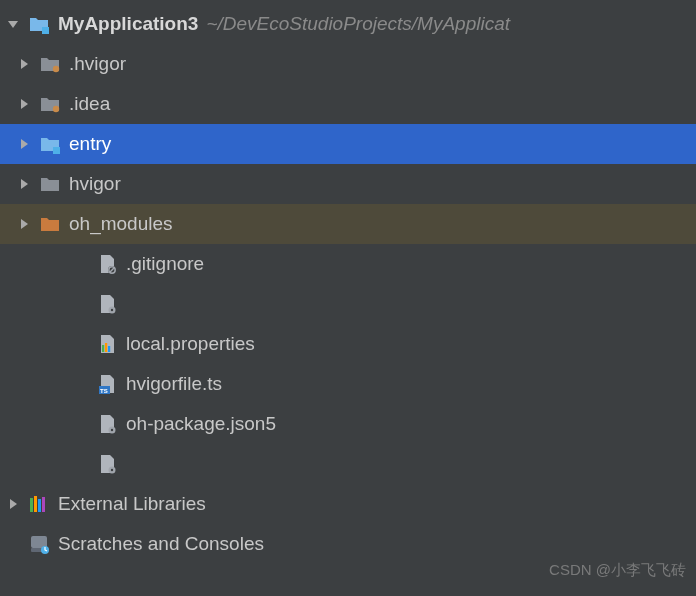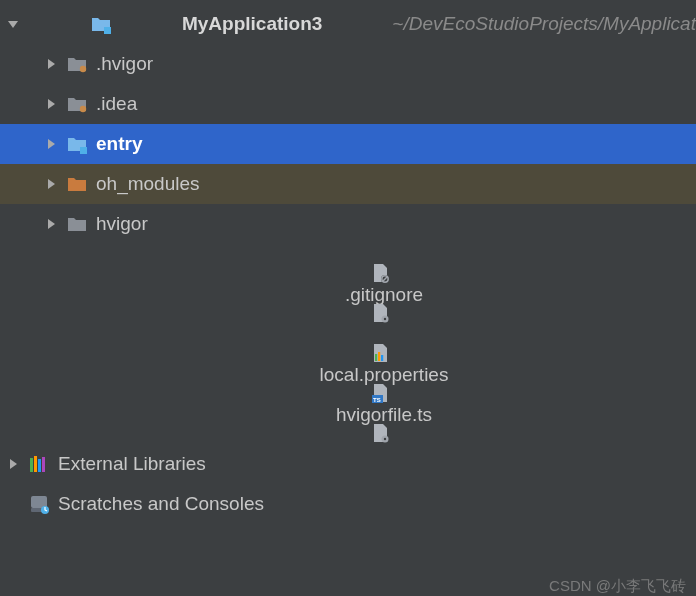--- a/index.html
+++ b/index.html
@@ -17,32 +17,32 @@
       padding-top: 4px;
     }
     .tree-row {
       display: flex;
       align-items: center;
       height: 40px;
       white-space: nowrap;
       cursor: pointer;
     }
     .tree-row.root { padding-left: 6px; }
-    .tree-row.depth1 { padding-left: 42px; }
-    .tree-row.depth2 { padding-left: 72px; flex-direction: column; }
+    .tree-row.depth1 { padding-left: 15px; }
+    .tree-row.depth2 { padding-left: 72px; }
     .tree-row.root { padding-left: 4px; }
     .tree-row.top-level { padding-left: 4px; }
     .tree-row.selected {
       background: #2f65ca;
     }
-    .tree-row.selected .label { color: #ffffff; font-weight: 700; }
+    .tree-row.selected .label { color: #ffffff; font-weight: 400; }
     .tree-row.highlighted {
       background: #4e4a3a;
     }
-    .tree-row.project { font-weight: 700; justify-content: space-between; }
+    .tree-row.project { font-weight: 700; }
     .tree-row.project .label { color: #d8d8d8; }
     .chevron {
       width: 18px;
       height: 18px;
       display: flex;
       align-items: center;
       justify-content: center;
       margin-right: 6px;
       flex-shrink: 0;
     }
@@ -55,21 +55,21 @@
       align-items: center;
       justify-content: center;
       margin-right: 8px;
       flex-shrink: 0;
     }
     .icon svg { width: 22px; height: 22px; }
     .label { color: #c8c8c8; }
     .path-label { color: #8a8a8a; margin-left: 8px; font-weight: 400; font-style: italic; }
     .watermark {
       position: absolute;
-      bottom: 0;
+      bottom: 16px;
       right: 10px;
       color: #888;
       font-size: 15px;
       opacity: 0.8;
     }
   </style>
 </head>
 <body>
 
 <svg width="0" height="0" style="position:absolute">
@@ -187,48 +187,48 @@
         </svg>
       </span>
     <span class="icon">
         <svg viewBox="0 0 22 22">
           <use href="#ic-module"></use>
         </svg>
       </span>
     <span class="label">entry</span>
   </div>
 
+  <div class="tree-row depth1">
+    <span class="chevron">
+        <svg viewBox="0 0 14 14">
+          <use href="#chev-right"></use>
+        </svg>
+      </span>
+    <span class="icon">
+        <svg viewBox="0 0 22 22">
+          <use href="#ic-folder"></use>
+        </svg>
+      </span>
+    <span class="label">hvigor</span>
+  </div>
+
   <div class="tree-row depth1 highlighted">
     <span class="chevron">
         <svg viewBox="0 0 14 14">
           <use href="#chev-right"></use>
         </svg>
       </span>
     <span class="icon">
         <svg viewBox="0 0 22 22">
           <use href="#ic-library-folder"></use>
         </svg>
       </span>
     <span class="label">oh_modules</span>
   </div>
 
-  <div class="tree-row depth1">
-    <span class="chevron">
-        <svg viewBox="0 0 14 14">
-          <use href="#chev-right"></use>
-        </svg>
-      </span>
-    <span class="icon">
-        <svg viewBox="0 0 22 22">
-          <use href="#ic-folder"></use>
-        </svg>
-      </span>
-    <span class="label">hvigor</span>
-  </div>
-
   <div class="tree-row depth2">
     <span class="chevron blank">
         <svg></svg>
       </span>
     <span class="icon">
         <svg viewBox="0 0 22 22">
           <use href="#ic-file-ignore"></use>
         </svg>
       </span>
     <span class="label">.gitignore</span>
@@ -262,30 +262,41 @@
         <svg></svg>
       </span>
     <span class="icon">
         <svg viewBox="0 0 22 22">
           <use href="#ic-ts-file"></use>
         </svg>
       </span>
     <span class="label">hvigorfile.ts</span>
   </div>
 
-
   <div class="tree-row depth2">
     <span class="chevron blank">
         <svg></svg>
       </span>
     <span class="icon">
         <svg viewBox="0 0 22 22">
           <use href="#ic-json-gear"></use>
         </svg>
       </span>
+    <span class="label">oh-package.json5</span>
+  </div>
+
+  <div class="tree-row depth2">
+    <span class="chevron blank">
+        <svg></svg>
+      </span>
+    <span class="icon">
+        <svg viewBox="0 0 22 22">
+          <use href="#ic-json-gear"></use>
+        </svg>
+      </span>
   </div>
 
   <div class="tree-row top-level">
     <span class="chevron">
         <svg viewBox="0 0 14 14">
           <use href="#chev-right"></use>
         </svg>
       </span>
     <span class="icon">
         <svg viewBox="0 0 22 22">

